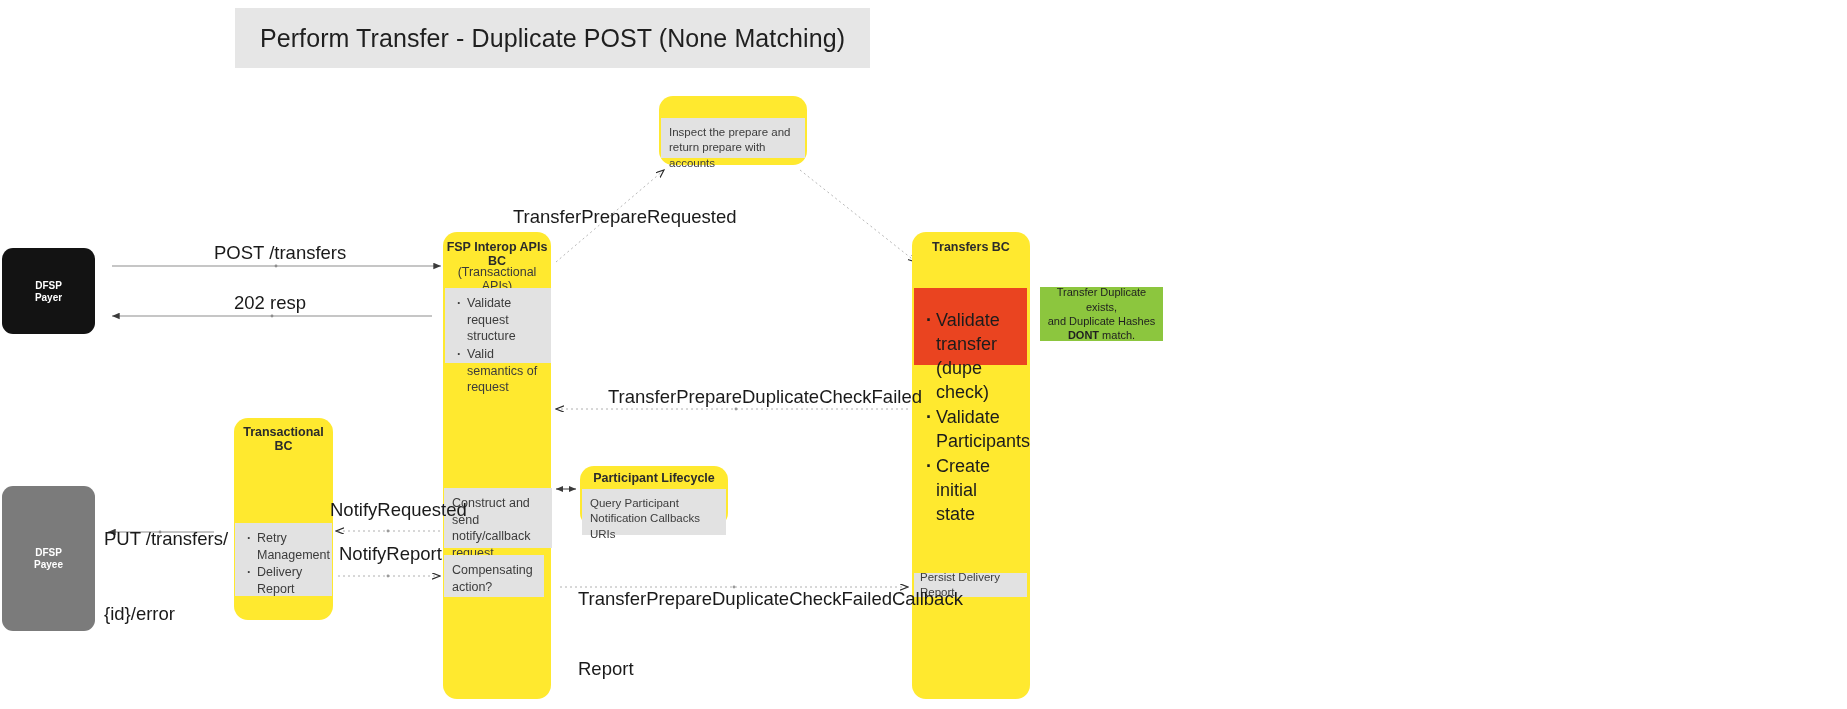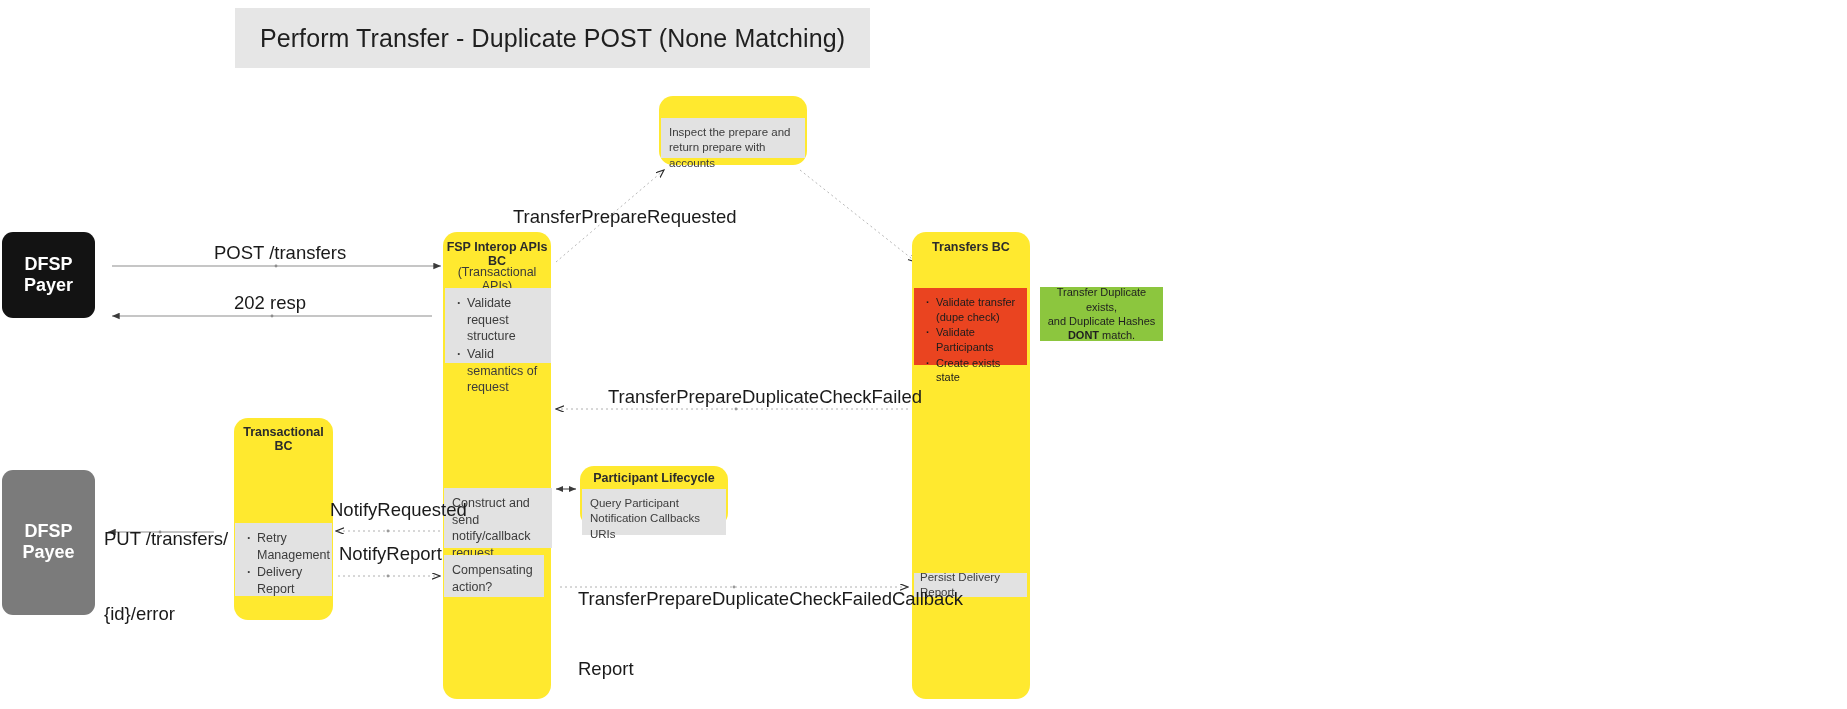--- a/index.html
+++ b/index.html
@@ -34,24 +34,25 @@
 
   
   .actor {
     width: 93px;
     border-radius: 11px;
     display: flex;
     flex-direction: column;
     align-items: center;
     justify-content: center;
     color: #ffffff;
-    font-size: 18px;
+    font-size: 10px;
     font-weight: bold;
     line-height: 1.1;
     gap: 1px;
+    margin-top: 16px;
   }
   .actor-payer {
     left: 2px; top: 232px;
     height: 86px;
     background: #131313;
   }
   .actor-payee {
     left: 2px; top: 470px;
     height: 145px;
     background: #7b7b7b;
@@ -88,23 +89,23 @@
   .box {
     background: #e2e2e2;
     color: #3c3c3c;
     font-size: 12.5px;
     line-height: 1.33;
     padding: 7px 8px;
   }
   .box-red {
     background: #ea4420;
     color: #1c1c1c;
-    font-size: 11px;
+    font-size: 18px;
     line-height: 1.33;
-    padding: 7px 8px;
+    padding: 21px 8px;
   }
   .box ul, .box-red ul { margin: 0; padding-left: 13px; }
   .box li, .box-red li { margin: 0 0 1px 0; }
   .box ul { list-style: none; padding-left: 4px; }
   .box-red ul { list-style: none; padding-left: 4px; }
   .box li::before, .box-red li::before {
     content: "\00b7";
     display: inline-block;
     width: 10px;
     margin-left: -10px;
@@ -238,21 +239,21 @@
   <div class="abs box fsp-construct">Construct and send notify/callback request</div>
   <div class="abs box fsp-compensate">Compensating action?</div>
 
   <div class="abs lane lane-transfers">
     <div class="lane-title" style="top:8px;">Transfers BC</div>
   </div>
   <div class="abs box-red transfers-validate">
     <ul>
       <li>Validate transfer (dupe check)</li>
       <li>Validate Participants</li>
-      <li>Create exists state</li>
+      <li>Create initial state</li>
     </ul>
   </div>
   <div class="abs box transfers-persist">Persist Delivery Report</div>
 
   <div class="abs lane lane-notifications">
     <div class="lane-title" style="top:7px;">Transactional BC</div>
   </div>
   <div class="abs box notif-list">
     <ul>
       <li>Retry Management</li>

